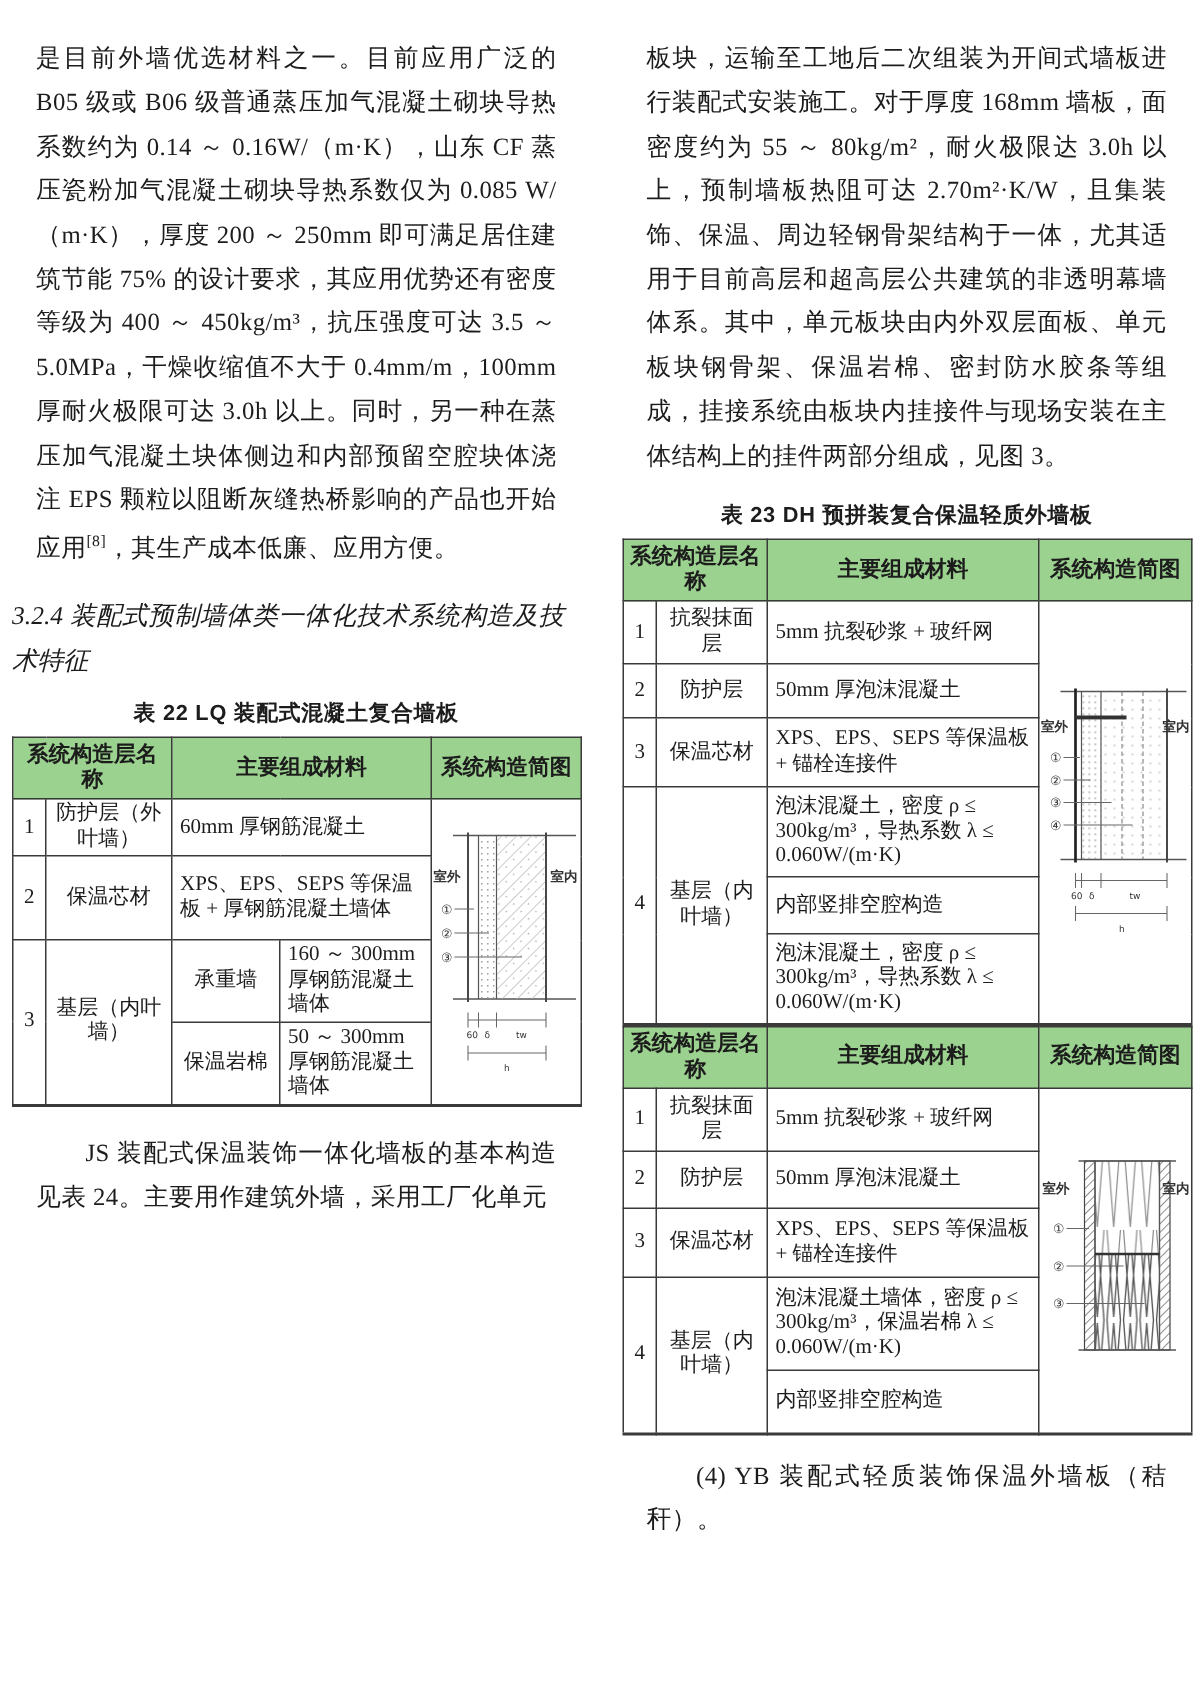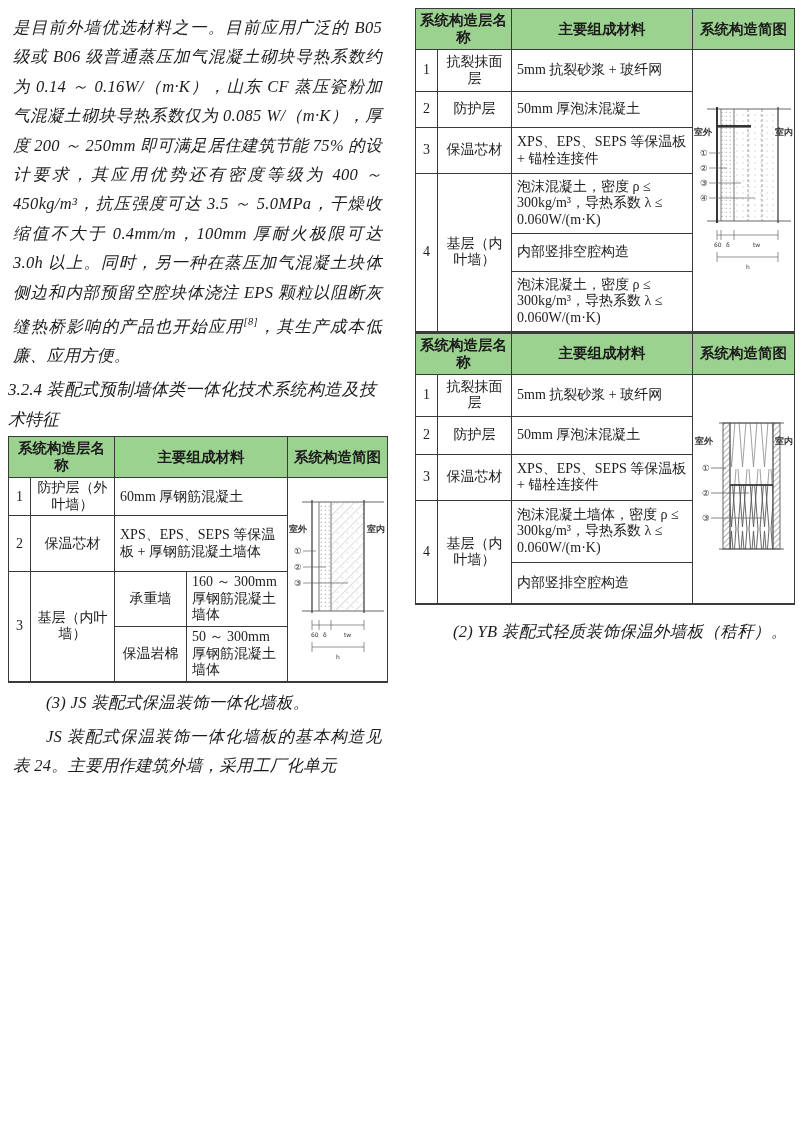--- a/index.html
+++ b/index.html
@@ -2,22 +2,22 @@
 <html><head>
 <meta charset="utf-8">
 <style>
   * { box-sizing: border-box; }
   html,body { margin:0; padding:0; background:#ffffff; }
   body { width:800px; height:1130px; overflow:hidden;
          font-family:"Liberation Serif", serif; color:#1c1c1c; }
   .page { width:800px; height:1130px; padding:8px 6px 0 8px;
           display:flex; gap:28px; }
   .col { width:379px; }
-  .para { margin:5px; font-size:16.5px; line-height:29.4px;
-          text-align:justify; letter-spacing:0.3px;font-style:italic; }
+  .para { margin:16px; font-size:16.5px; line-height:29.4px;
+          text-align:justify; letter-spacing:0.3px; }
   .indent { text-indent:2em; }
   .sup { vertical-align:super; font-size:10.5px; }
   .heading { margin:4px 11px 2px 0; font-size:17px; line-height:29.4px;
              font-style:italic; font-weight:normal; text-align:justify; }
   .tbl-title { text-align:center; font-family:"Liberation Sans", sans-serif;
                font-weight:bold; font-size:14.5px; margin:11px 0 6px 0;
                letter-spacing:0.5px; }
   table.tbl { border-collapse:collapse; width:100%; table-layout:fixed;
               font-size:14px; line-height:1.18; border:1px solid #3a3a3a;
               border-bottom-width:2px; }
@@ -51,20 +51,21 @@
 
 <div class="page">
 
   <div class="col">
     <p class="para"><span>是目前外墙优选材料之一。目前应用广泛的 B05 级或 B06 级普通蒸压加气混凝土砌块导热系数约为 0.14 ～ 0.16W/（m·K），山东 CF 蒸压瓷粉加气混凝土砌块导热系数仅为 0.085 W/（m·K），厚度 200 ～ 250mm 即可满足居住建筑节能 75% 的设计要求，其应用优势还有密度等级为 400 ～ 450kg/m³，抗压强度可达 3.5 ～ 5.0MPa，干燥收缩值不大于 0.4mm/m，100mm 厚耐火极限可达 3.0h 以上。同时，另一种在蒸压加气混凝土块体侧边和内部预留空腔块体浇注 EPS 颗粒以阻断灰缝热桥影响的产品也开始应用</span><span class="sup">[8]</span><span>，其生产成本低廉、应用方便。</span></p>
 
     <h3 class="heading">3.2.4 装配式预制墙体类一体化技术系统构造及技术特征</h3>
 
 
     <div>
+      <div class="tbl-title">表 22  LQ 装配式混凝土复合墙板</div>
       <table class="tbl t22">
         <colgroup>
             <col style="width:22px">
             <col style="width:84px">
             <col style="width:72px">
             <col style="width:101px">
             <col style="width:100px">
           </colgroup>
         <thead>
           <tr>
@@ -132,27 +133,28 @@
             <td class="mat">160 ～ 300mm 厚钢筋混凝土墙体</td>
           </tr>
           <tr>
             <td>保温岩棉</td>
             <td class="mat">50 ～ 300mm 厚钢筋混凝土墙体</td>
           </tr>
         </tbody>
       </table>
     </div>
 
-    <p class="para indent">(3) JS 装配式保温装饰一体化墙板。</p>
     <p class="para indent">JS 装配式保温装饰一体化墙板的基本构造见表 24。主要用作建筑外墙，采用工厂化单元</p>
   </div>
 
   <div class="col">
+    <p class="para">板块，运输至工地后二次组装为开间式墙板进行装配式安装施工。对于厚度 168mm 墙板，面密度约为 55 ～ 80kg/m²，耐火极限达 3.0h 以上，预制墙板热阻可达 2.70m²·K/W，且集装饰、保温、周边轻钢骨架结构于一体，尤其适用于目前高层和超高层公共建筑的非透明幕墙体系。其中，单元板块由内外双层面板、单元板块钢骨架、保温岩棉、密封防水胶条等组成，挂接系统由板块内挂接件与现场安装在主体结构上的挂件两部分组成，见图 3。</p>
 
     <div>
+      <div class="tbl-title">表 23  DH 预拼装复合保温轻质外墙板</div>
       <table class="tbl t23">
         <colgroup>
             <col style="width:22px">
             <col style="width:74px">
             <col style="width:181px">
             <col style="width:102px">
           </colgroup>
         <thead>
           <tr>
             <th colspan="2">系统构造层名称</th>
@@ -293,25 +295,25 @@
             <td class="mat">50mm 厚泡沫混凝土</td>
           </tr>
           <tr>
             <td>3</td>
             <td>保温芯材</td>
             <td class="mat">XPS、EPS、SEPS 等保温板 + 锚栓连接件</td>
           </tr>
           <tr>
             <td rowspan="2">4</td>
             <td rowspan="2">基层（内叶墙）</td>
-            <td class="mat">泡沫混凝土墙体，密度 ρ ≤ 300kg/m³，导热系数 λ ≤ 0.060W/(m·K)</td>
+            <td class="mat">泡沫混凝土墙体，密度 ρ ≤ 300kg/m³，保温岩棉 λ ≤ 0.060W/(m·K)</td>
           </tr>
           <tr>
             <td class="mat">内部竖排空腔构造</td>
           </tr>
         </tbody>
       </table>
     </div>
 
-    <p class="para indent" style="margin-top:12px">(2) YB 装配式轻质装饰保温外墙板（秸秆）。</p>
+    <p class="para indent" style="margin-top:12px">(4) YB 装配式轻质装饰保温外墙板（秸秆）。</p>
   </div>
 
 </div>
 
 </body></html>

